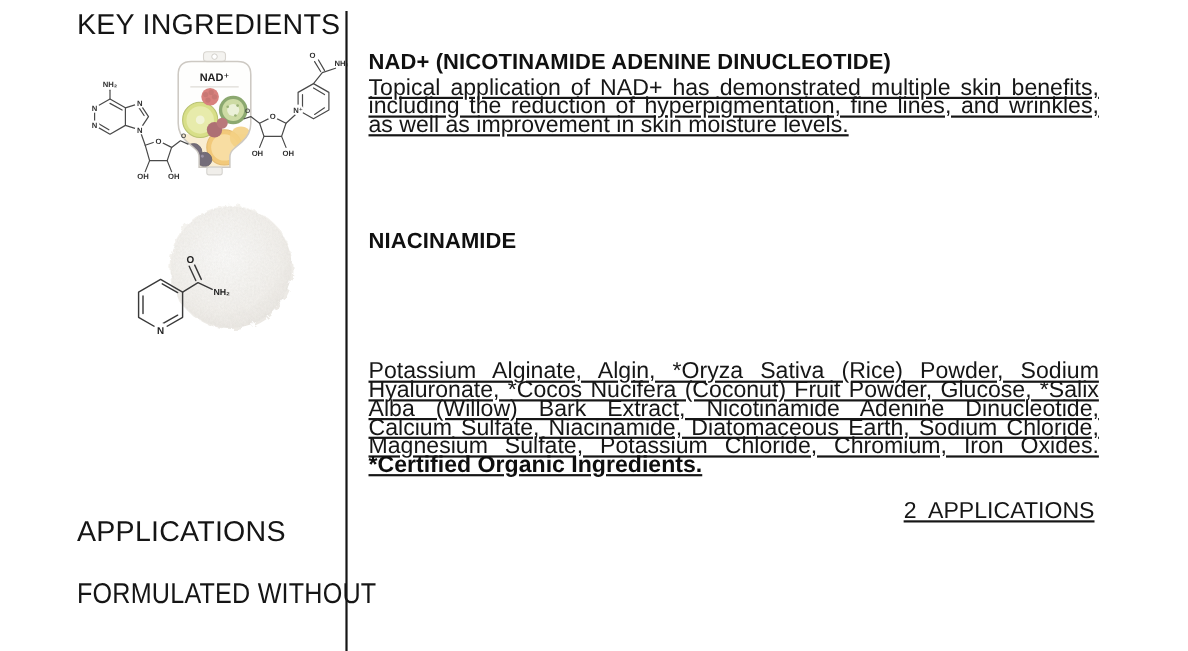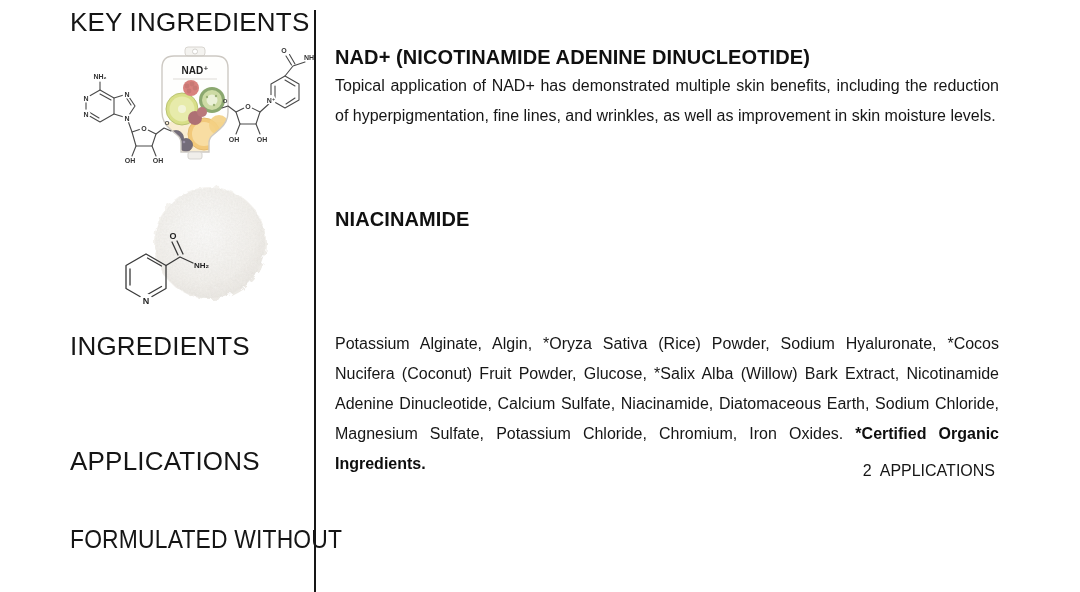--- a/index.html
+++ b/index.html
@@ -15,40 +15,39 @@
   }
   .lh.condensed { transform:scaleX(0.88); transform-origin:left center; }
   
   .divider { position:absolute; left:314px; top:10px; width:2px; height:582px; background:#161616; }
   
   .rh {
     position:absolute; left:335px; width:664px; font-size:20px; font-weight:700;
     line-height:22px; letter-spacing:0.1px; white-space:nowrap; color:#101010;
   }
   .rb {
-    position:absolute; left:335px; width:664px; font-size:16px;
-    line-height:30px; text-align:justify; color:#161616;
+    position:absolute; left:335px; width:664px; font-size:21px;
+    line-height:17px; text-align:justify; color:#161616;text-decoration:underline;
   }
   .rb b { font-weight:700; color:#0e0e0e; }
   .apps-line { white-space:pre-wrap; text-align:right; }
   
   .illus { position:absolute; }
   svg text { font-family:"Liberation Sans","DejaVu Sans",sans-serif; }
   .chem { stroke:#4a4a4a; stroke-width:1.1; fill:none; stroke-linecap:round; stroke-linejoin:round; }
   .chem-label { font-size:7px; font-weight:700; fill:#333; }
   .chem-label-sm { font-size:6px; font-weight:700; fill:#444; }
 </style>
 </head>
 <body>
 
 <div class="page">
 
   <div class="lh" style="top:8px;">KEY INGREDIENTS</div>
-  <div class="lh" style="top:332px;">INGREDIENTS</div>
-  <div class="lh" style="top:447px;">APPLICATIONS</div>
+  <div class="lh" style="top:469px;">APPLICATIONS</div>
   <div class="lh condensed" style="top:525px;">FORMULATED WITHOUT</div>
 
   <svg class="illus" style="left:78px; top:46px;" width="238" height="130" viewBox="0 0 238 130">
     <defs>
       <clipPath id="bagClip">
         <path d="M96,10 h42 q12,0 12,12 v44 q0,10 -8,17 l-7,6 q-4,3 -4,8 v9 h-28 v-9 q0,-5 -4,-8 l-7,-6 q-8,-7 -8,-17 v-44 q0,-12 12,-12 z"></path>
       </clipPath>
     </defs>
 
     <g>

